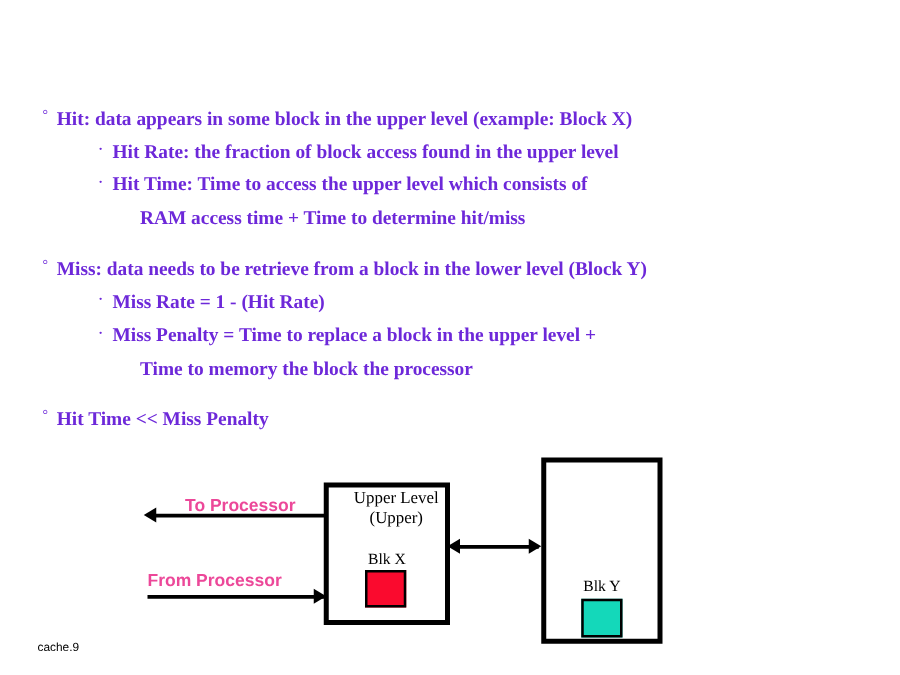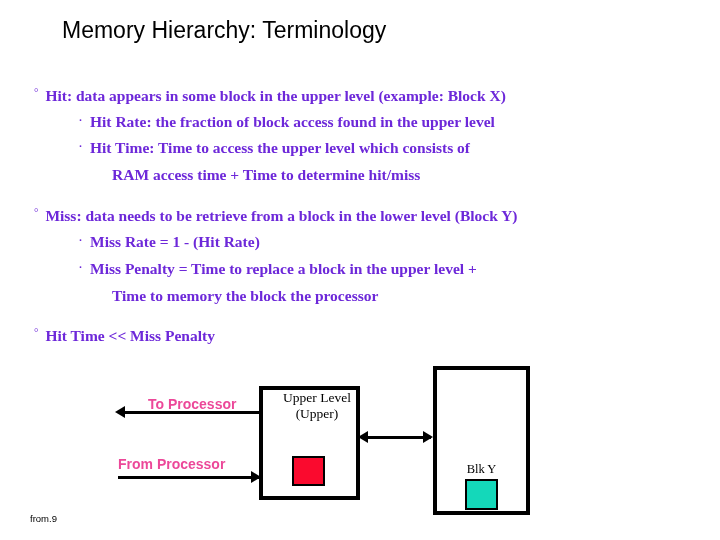--- a/index.html
+++ b/index.html
@@ -158,21 +158,20 @@
     font-weight: 400;
     color: #000000;
     white-space: nowrap;
   }
 </style>
 </head>
 <body>
 
 <div id="slide">
 
-  <div class="slide-title">Memory Hierarchy: Terminology</div>
 
   <div class="body-block">
 
     <div class="bullet-line lvl1" style="top:88px;">
       <span class="mark mark-circle">°</span><span>Hit: data appears in some block in the upper level (example: Block X)</span>
     </div>
 
     <div class="bullet-line lvl2" style="top:114px;">
       <span class="mark mark-dot">·</span><span>Hit Rate: the fraction of block access found in the upper level</span>
     </div>
@@ -207,35 +206,36 @@
 
   </div>
 
   <div class="diagram">
 
     <div class="dbox" id="upper-level-box"></div>
     <div class="dlabel" id="upper-level-title">
       <div>Upper Level</div>
       <div>(Upper)</div>
     </div>
+    <div class="dlabel" id="blk-x-label">Blk X</div>
     <div class="memblock" id="blk-x-swatch"></div>
 
     <div class="dbox" id="lower-level-box"></div>
     <div class="dlabel" id="blk-y-label">Blk Y</div>
     <div class="memblock" id="blk-y-swatch"></div>
 
     <div class="arrow-label" id="to-processor-label">To Processor</div>
     <div class="arrow-line" id="to-processor-line"></div>
     <div class="arrow-head head-left" id="to-processor-head"></div>
 
     <div class="arrow-label" id="from-processor-label">From Processor</div>
     <div class="arrow-line" id="from-processor-line"></div>
     <div class="arrow-head head-right" id="from-processor-head"></div>
 
     <div class="arrow-line" id="between-line"></div>
     <div class="arrow-head head-left" id="between-head-left"></div>
     <div class="arrow-head head-right" id="between-head-right"></div>
 
   </div>
 
-  <div id="footer-text">from.9</div>
+  <div id="footer-text">cache.9</div>
 
 </div>
 
 </body></html>

